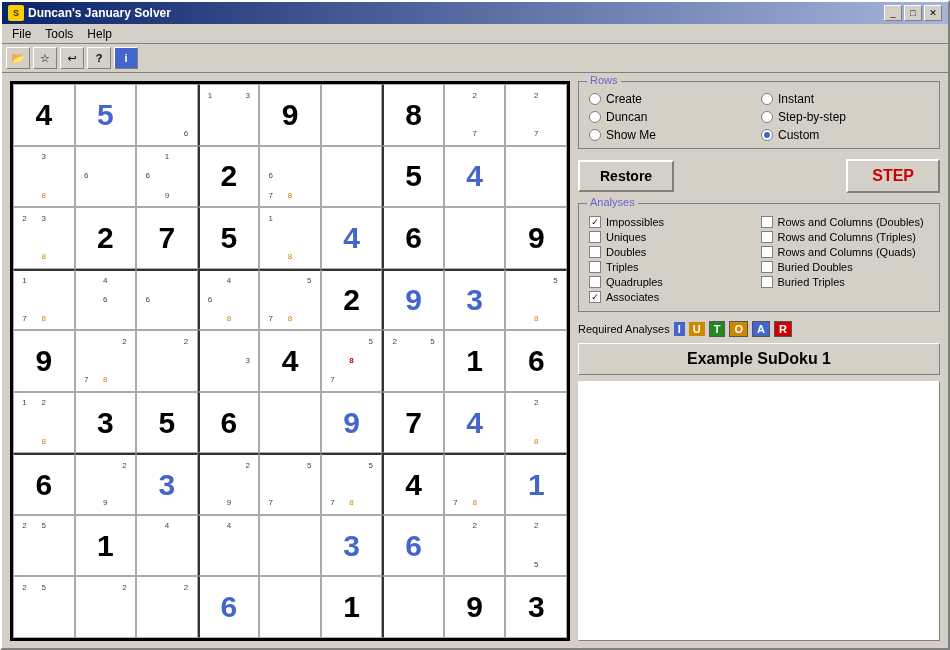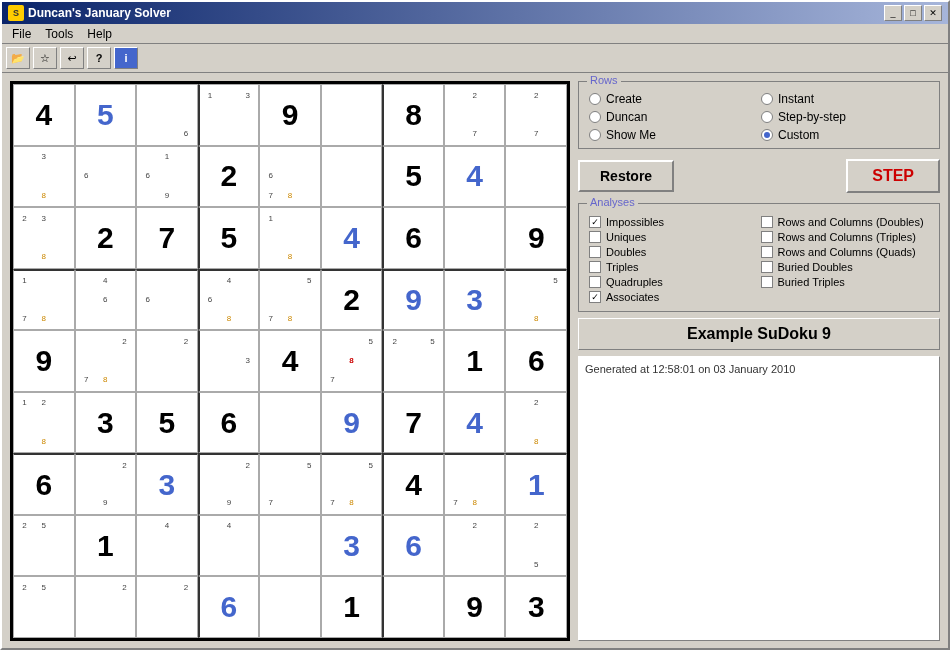--- a/index.html
+++ b/index.html
@@ -1068,22 +1068,30 @@
             <span>Buried Triples</span>
           </div>
           <div class="checkbox-row">
             <div class="checkbox checked"></div>
             <span>Associates</span>
           </div>
         </div>
       </div>
 
 
-
-      <div class="example-title">Example SuDoku 9</div>
+      <div class="required-analyses">
+        <span style="font-size:11px;">Required Analyses</span>
+        <span class="badge badge-i">I</span>
+        <span class="badge badge-u">U</span>
+        <span class="badge badge-t">T</span>
+        <span class="badge badge-o">O</span>
+        <span class="badge badge-a">A</span>
+        <span class="badge badge-r">R</span>
+      </div>
+
+      <div class="example-title">Example SuDoku 1</div>
 
       <div class="info-box">
-        <div>Generated at 12:58:01 on 03 January 2010</div>
       </div>
 
     </div>
   </div>
 </div>
 
 </body></html>

